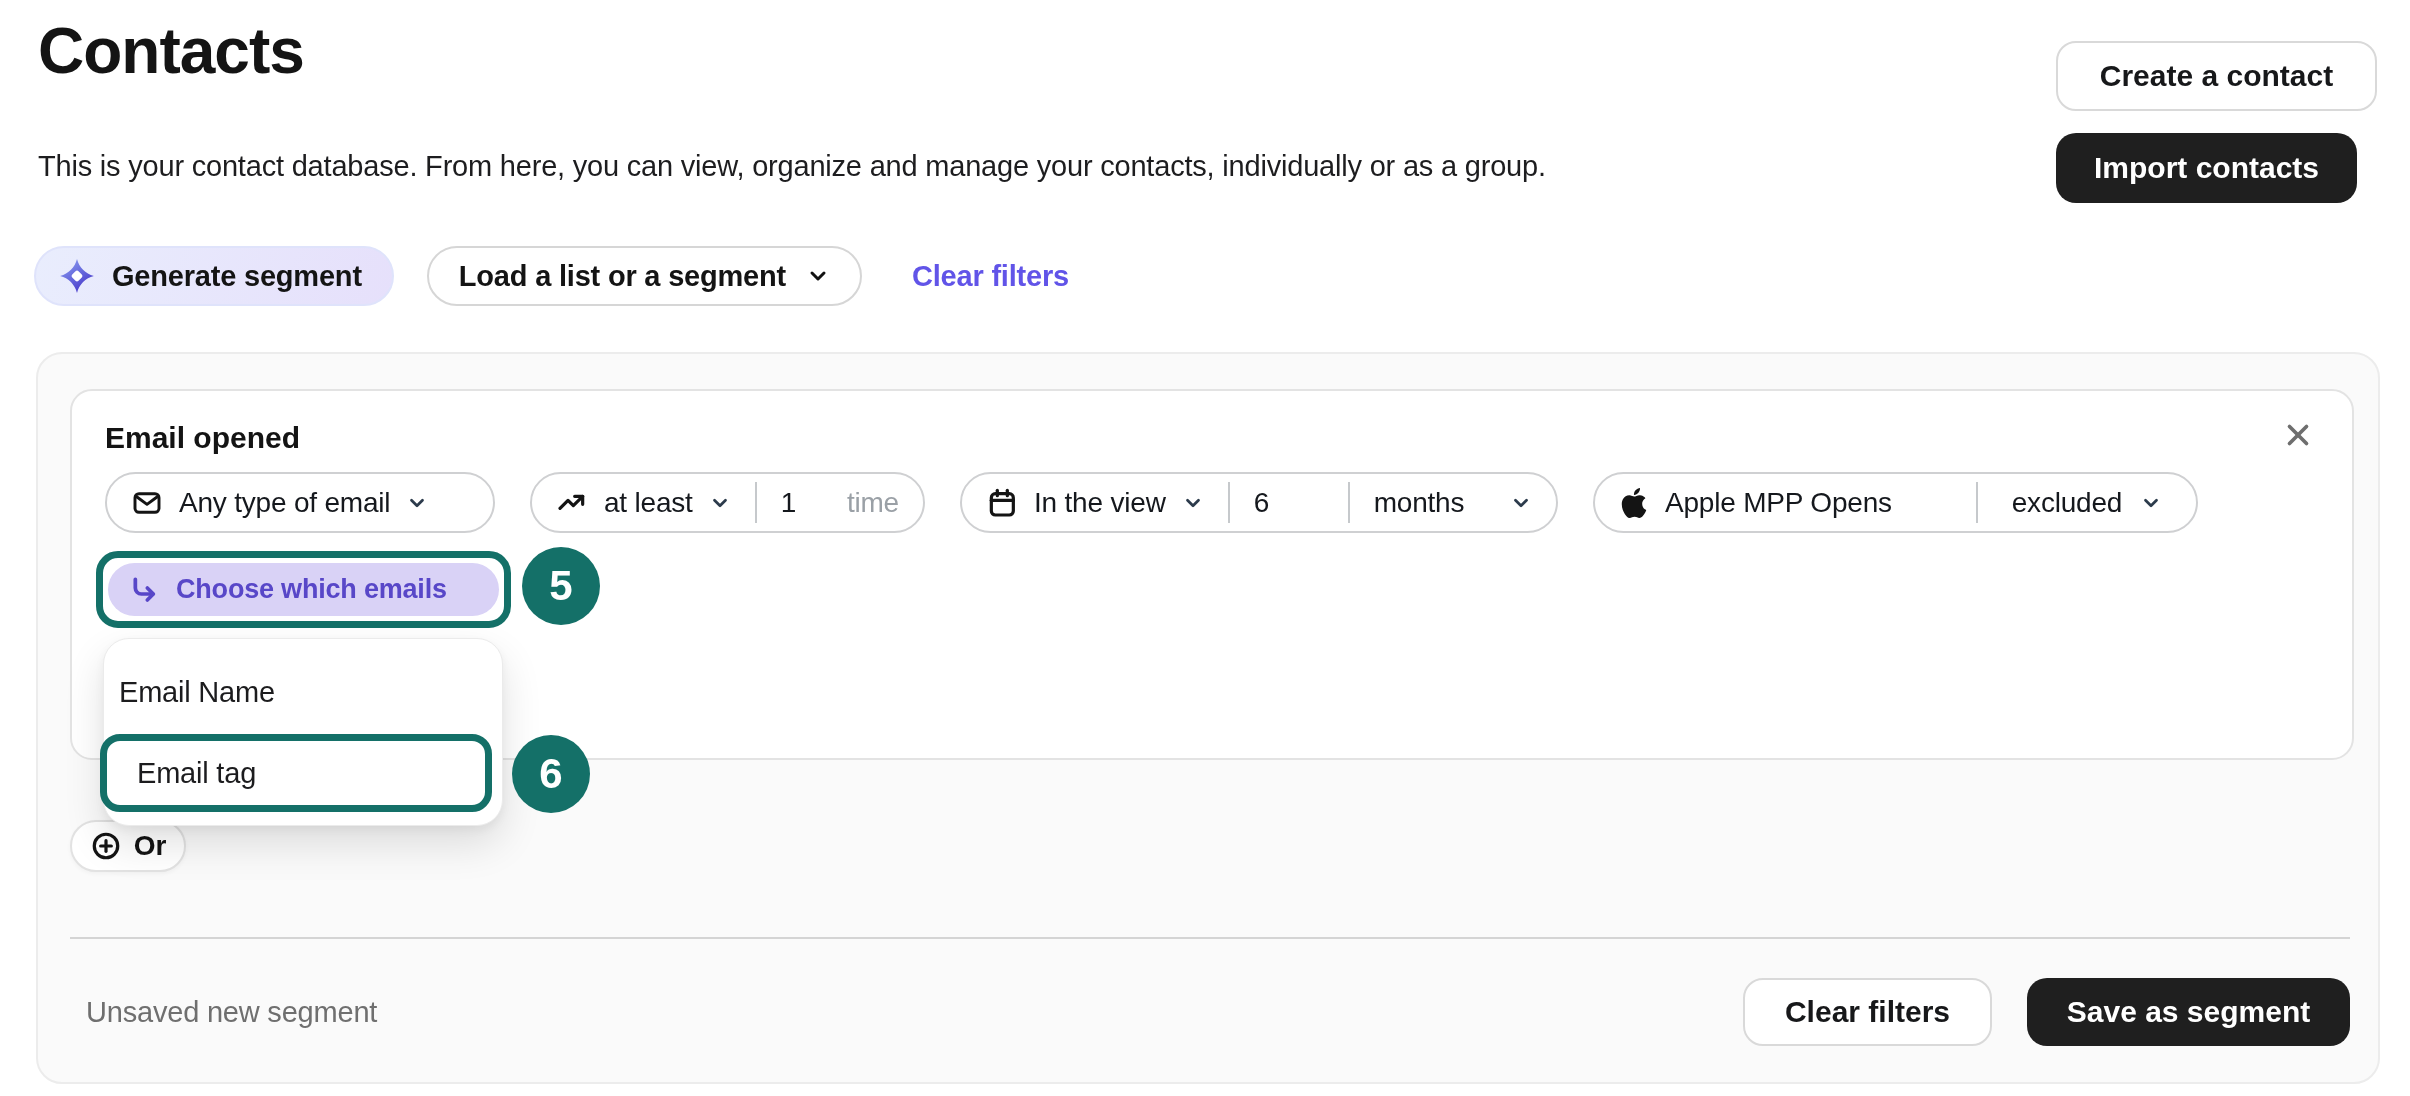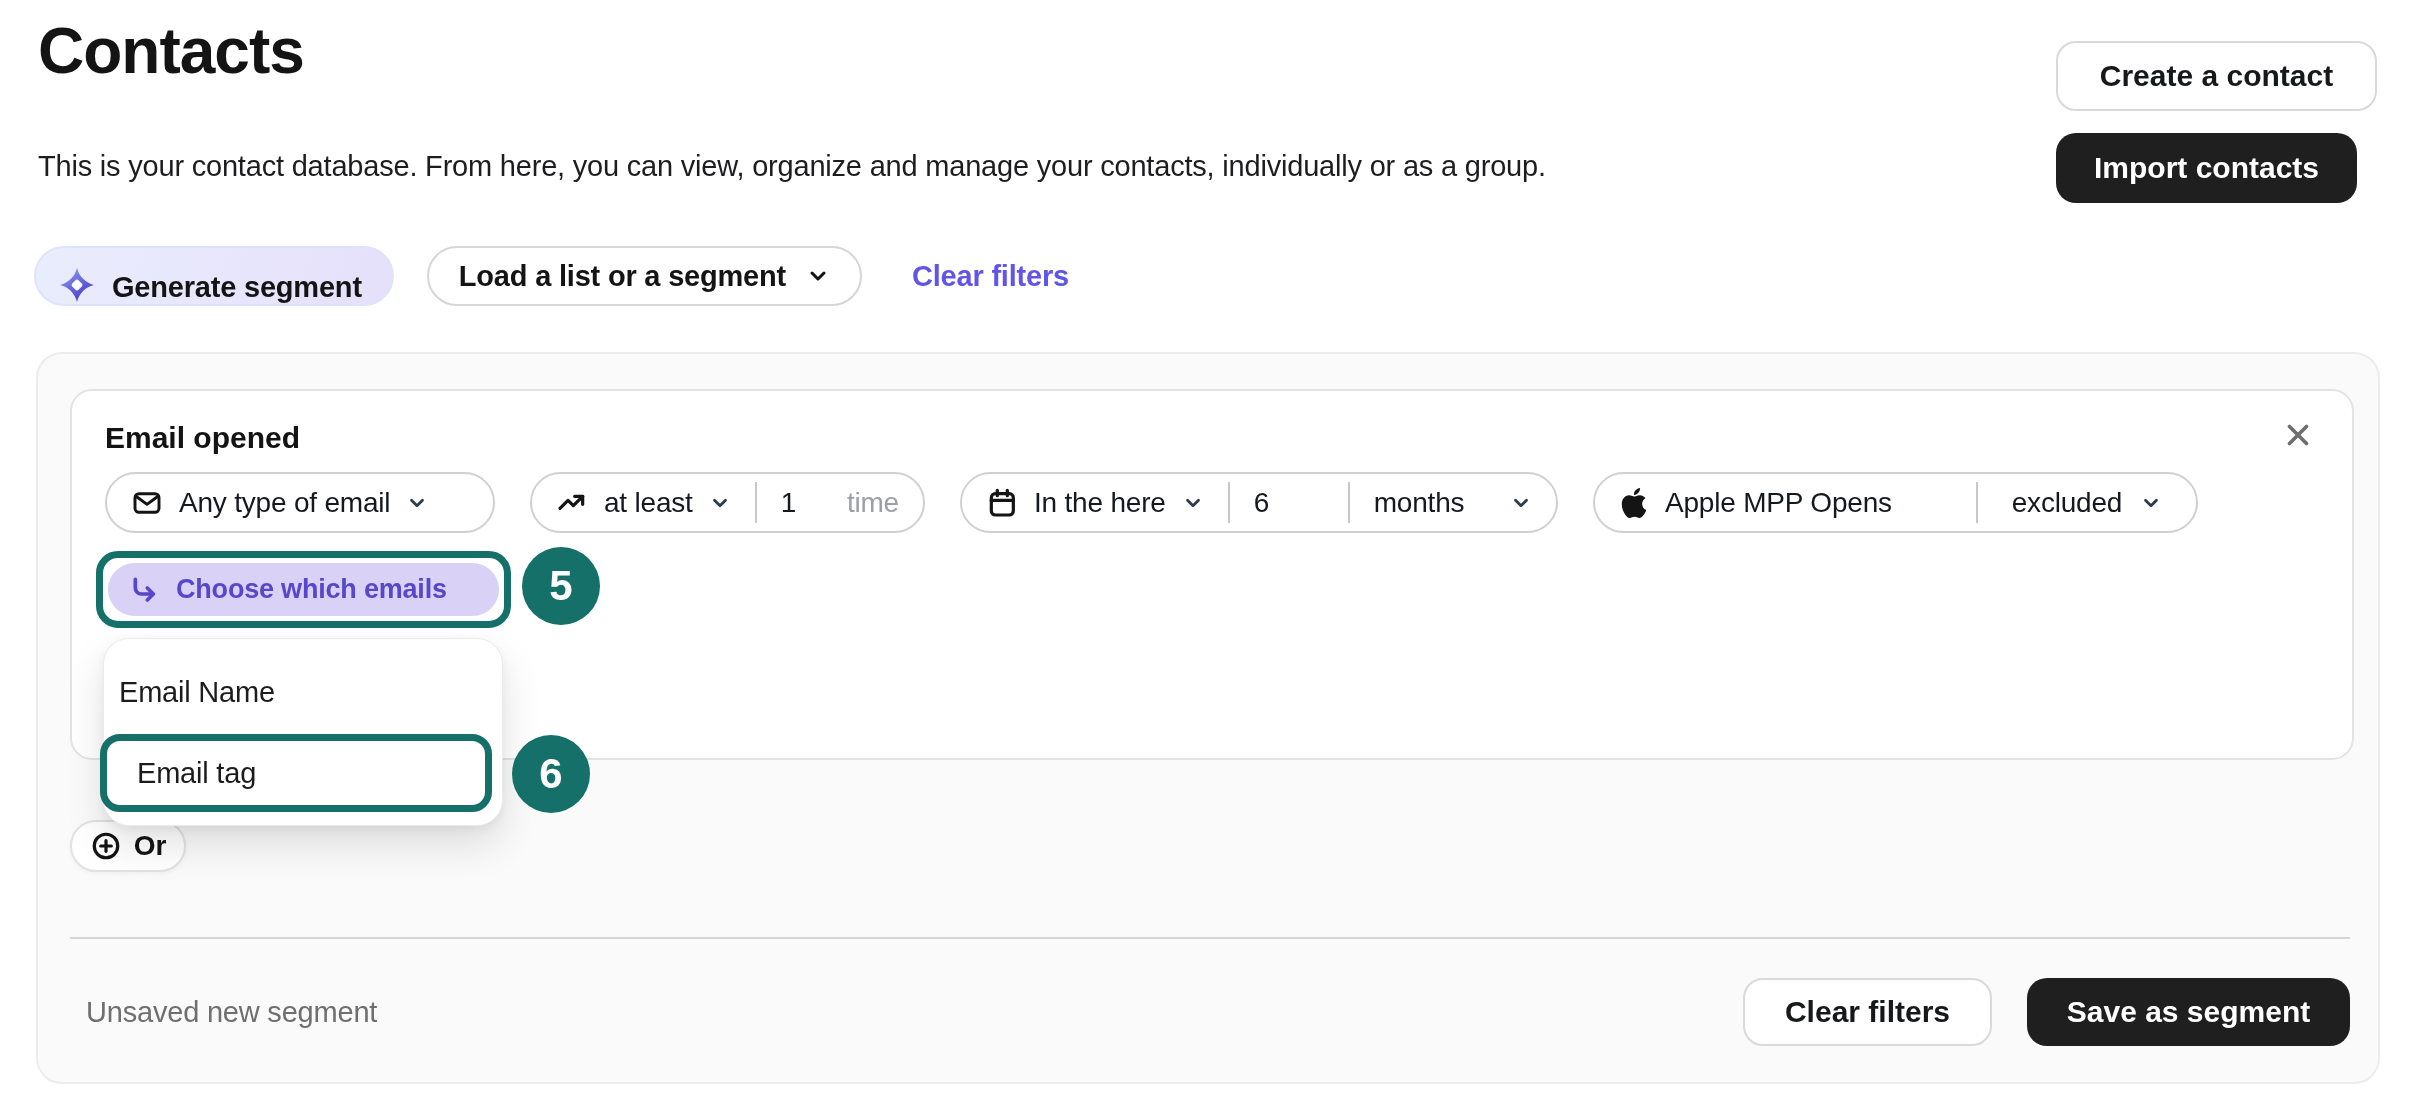--- a/index.html
+++ b/index.html
@@ -28,21 +28,21 @@
   .btn-outline{background:#fff;border:2px solid #d9d9d9;color:#17181a;}
   .btn-dark{background:var(--dark);border:none;color:#fff;}
   .btn-create{width:321px;}
   .btn-import{width:301px;}
   .page-subtitle{
     position:absolute;left:38px;top:150px;margin:0;
     font-size:29px;font-weight:400;color:#1d1d1f;letter-spacing:-0.2px;
   }
   .toolbar{position:absolute;left:34px;top:246px;height:60px;display:flex;align-items:center;}
   .gen-btn{
-    height:60px;border-radius:30px;display:inline-flex;align-items:flex-end;gap:16px;
+    height:60px;border-radius:30px;display:inline-flex;align-items:center;gap:16px;
     padding:0 30px 0 22px;cursor:pointer;
     background:linear-gradient(110deg,#e9edfd 0%,#e6e0fb 100%);
     border:2px solid #dfe3fb;font-weight:700;font-size:29px;color:#141414;letter-spacing:-0.2px;
   }
   .load-btn{
     margin-left:33px;height:60px;border-radius:30px;border:2px solid #d6d6d6;background:#fff;
     display:inline-flex;align-items:center;gap:20px;padding:0 30px;cursor:pointer;
     font-weight:700;font-size:29px;color:#141414;letter-spacing:-0.2px;
   }
   .clear-link{margin-left:50px;font-weight:700;font-size:29px;color:var(--link);cursor:pointer;letter-spacing:-0.2px;}
@@ -210,21 +210,21 @@
       </div>
 
       <div class="pill pill-time">
         <div class="seg">
           <svg class="icn" width="32" height="32" viewBox="0 0 24 24" fill="none" stroke="#141414" stroke-width="2.4" stroke-linecap="round" stroke-linejoin="round">
               <rect x="4" y="5" width="16.5" height="16" rx="3"></rect>
               <line x1="8.5" y1="2.5" x2="8.5" y2="6.5"></line>
               <line x1="16" y1="2.5" x2="16" y2="6.5"></line>
               <line x1="4" y1="10" x2="20.5" y2="10"></line>
             </svg>
-          <span>In the here</span>
+          <span>In the view</span>
           <svg class="icn" width="22" height="22" viewBox="0 0 24 24" fill="none" stroke="#2c3b4c" stroke-width="3" stroke-linecap="round" stroke-linejoin="round">
               <polyline points="6 9 12 15 18 9"></polyline>
             </svg>
         </div>
         <div class="sep"></div>
         <div class="seg seg-num">
           <span>6</span>
         </div>
         <div class="sep"></div>
         <div class="seg seg-unit">

